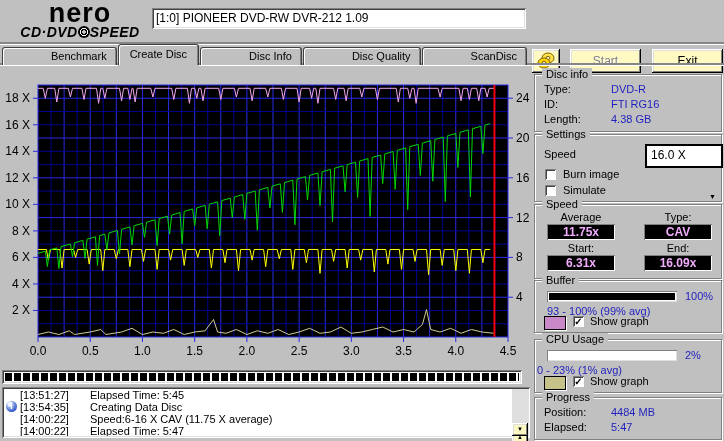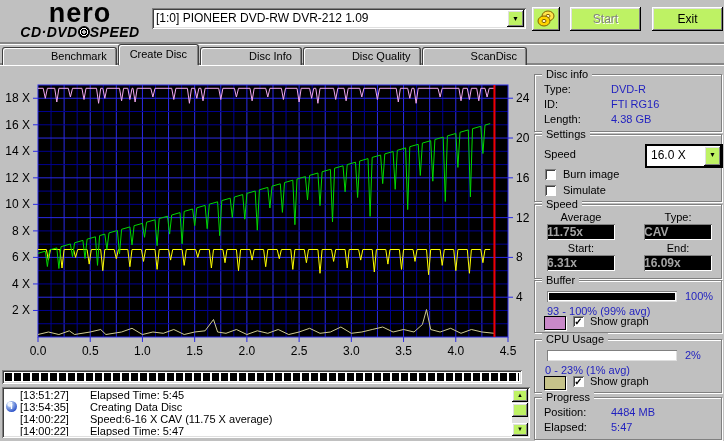--- a/index.html
+++ b/index.html
@@ -1,20 +1,20 @@
 <!DOCTYPE html>
 <html><head>
 <meta charset="utf-8">
 <style>
   html,body{margin:0;padding:0;}
   body{width:724px;height:441px;font-family:"Liberation Sans",sans-serif;font-size:11px;color:#000;}
   #win{position:relative;width:724px;height:441px;background:#c0c0c0;overflow:hidden;}
 
   
-  .raised{background:#bef264;box-shadow:inset -1px -1px 0 #000,inset 1px 1px 0 #fff,inset -2px -2px 0 #808080,inset 2px 2px 0 #dfdfdf;}
+  .raised{background:#fef9c3;box-shadow:inset -1px -1px 0 #000,inset 1px 1px 0 #fff,inset -2px -2px 0 #808080,inset 2px 2px 0 #dfdfdf;margin-top:42px;}
   .sunken{background:#fff;box-shadow:inset 1px 1px 0 #808080,inset -1px -1px 0 #fff,inset 2px 2px 0 #404040,inset -2px -2px 0 #dfdfdf;}
   .groupbox{position:absolute;border:1px solid #808080;box-shadow:inset 1px 1px 0 #fff,1px 1px 0 #fff;}
   .gtitle{position:absolute;top:-7px;left:7px;background:#c0c0c0;padding:0 4px;font-size:11px;}
 
   
   #toolbar{position:absolute;left:0;top:0;width:724px;height:42px;}
   #logo{position:absolute;left:10px;top:1px;width:140px;text-align:center;}
   #logo .l1{font-size:27px;font-weight:bold;letter-spacing:1px;line-height:24px;}
   #logo .l2{font-size:14px;font-weight:bold;font-style:italic;letter-spacing:.5px;line-height:14px;white-space:nowrap;}
   .disc-glyph{display:inline-block;width:12px;height:12px;border-radius:50%;background:radial-gradient(circle,#c0c0c0 0 2px,#000 2px 3px,#fff 3px 4px,#000 4px 6px);vertical-align:-1px;}
@@ -35,21 +35,21 @@
   #content-edge{position:absolute;left:0;top:63px;width:724px;height:2px;background:#868686;border-bottom:1px solid #fff;z-index:1;}
   .tab{z-index:2;padding-left:48px;}
   .tab.active{box-shadow:inset 1px 1px 0 #fff,inset -1px 0 0 #808080,0 2px 0 #c0c0c0;}
 
   
   #chart{position:absolute;left:0;top:61px;}
 
   
   .rowline{position:absolute;left:9px;font-size:11px;white-space:nowrap;}
   .val{color:#1f1fbf;}
-  .lcd{position:absolute;width:68px;height:16px;background:#000;color:#a3a3a3;font-weight:bold;font-size:12px;line-height:16px;box-shadow:inset 1px 1px 0 #808080,inset -1px -1px 0 #fff;}
+  .lcd{position:absolute;width:68px;height:16px;background:#000;color:#f0abfc;font-weight:bold;font-size:12px;text-align:center;line-height:16px;box-shadow:inset 1px 1px 0 #808080,inset -1px -1px 0 #fff;}
   .lcdlab{position:absolute;width:68px;text-align:center;font-size:11px;}
   .checkbox{position:absolute;width:11px;height:11px;background:#fff;box-shadow:inset 1px 1px 0 #808080,inset -1px -1px 0 #fff,inset 2px 2px 0 #404040;font-size:10px;line-height:11px;text-align:center;font-weight:bold;}
   .swatch{position:absolute;width:20px;height:12px;border:1px solid #000;box-shadow:1px 1px 0 #fff;}
   .pbar{position:absolute;height:11px;width:130px;background:#fff;box-shadow:inset 1px 1px 0 #808080,inset -1px -1px 0 #dfdfdf;padding:0;}
   .pbar .fill{position:absolute;left:2px;top:2px;bottom:2px;background:#000;}
   #speed-combo{position:absolute;left:110px;top:9px;width:74px;height:20px;background:#fff;border:2px solid #000;}
   #speed-combo .txt{position:absolute;left:4px;top:2px;font-size:12px;}
 
   
   #seg-progress{position:absolute;left:2px;top:370px;width:520px;height:14px;}
@@ -250,21 +250,21 @@
     <div class="checkbox" style="left:38px;top:35px;">✓</div>
     <div class="rowline" style="left:55px;top:34px;">Show graph</div>
   </div>
 
   <div class="groupbox" style="left:534px;top:339px;width:186px;height:52px;">
     <span class="gtitle">CPU Usage</span>
     <div class="pbar" style="left:12px;top:10px;">
         <div class="fill" style="width: calc(2% - 4px);"></div>
       </div>
     <div class="rowline val" style="left:150px;top:9px;">2%</div>
-    <div class="rowline val" style="left:10px;top:24px;">0 - 23% (1% avg)</div>
+    <div class="rowline val" style="left:2px;top:24px;">0 - 23% (1% avg)</div>
     <div class="swatch" style="left: 9px; top: 36px; background: rgb(198, 195, 138);"></div>
     <div class="checkbox" style="left:38px;top:36px;">✓</div>
     <div class="rowline" style="left:55px;top:35px;">Show graph</div>
   </div>
 
   <div class="groupbox" style="left:534px;top:397px;width:186px;height:41px;">
     <span class="gtitle">Progress</span>
     <div class="rowline" style="top:8px;"><span>Position:</span><span class="val" style="position:absolute;left:67px;">4484 MB</span></div>
     <div class="rowline" style="top:23px;"><span>Elapsed:</span><span class="val" style="position:absolute;left:67px;">5:47</span></div>
   </div>

